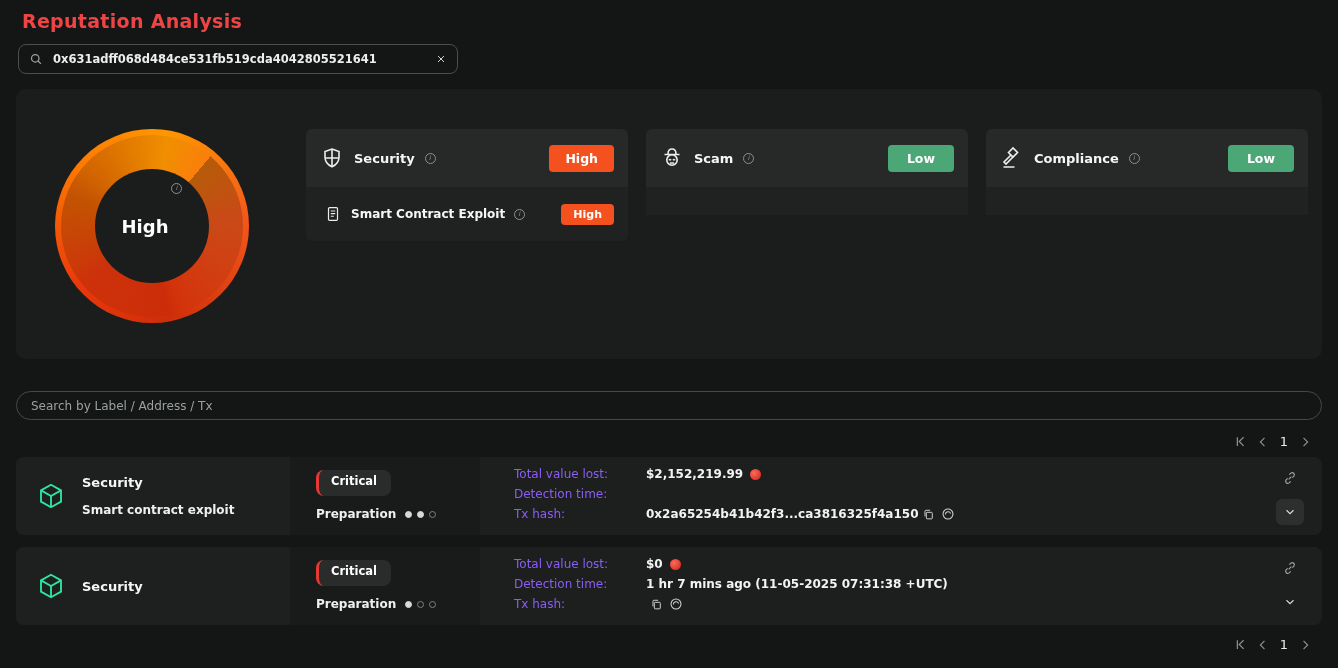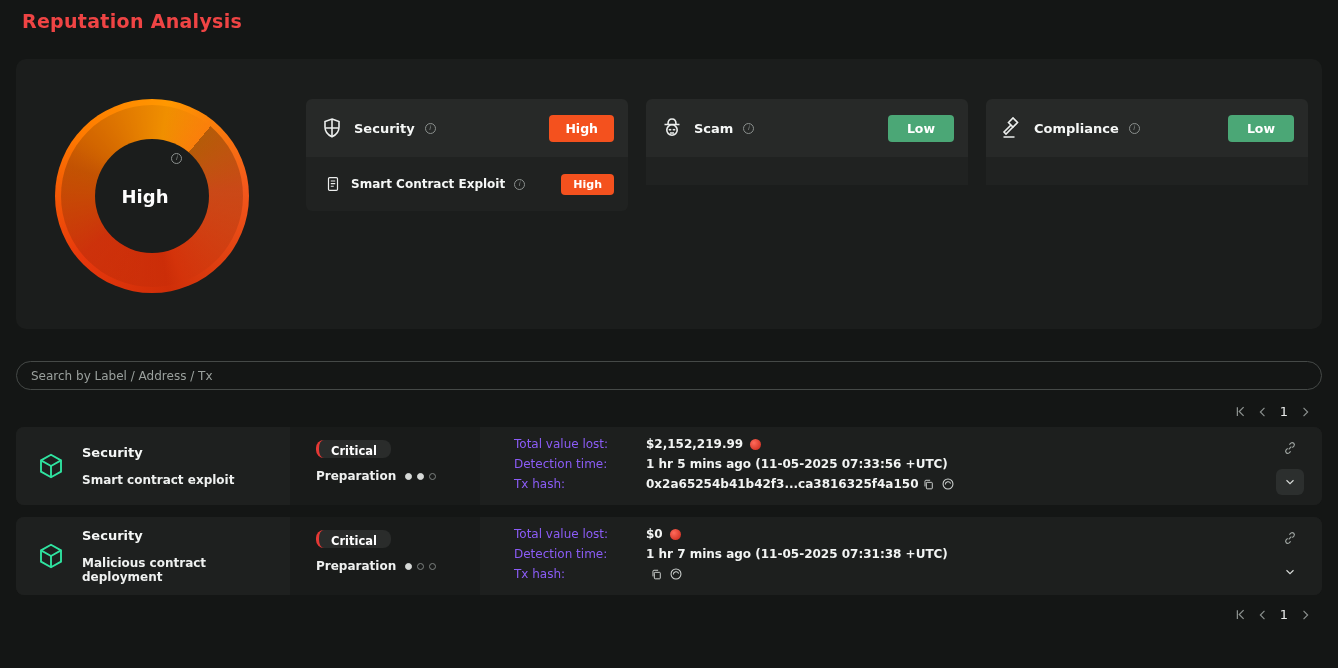--- a/index.html
+++ b/index.html
@@ -110,21 +110,21 @@
   .a-id-text { display: flex; flex-direction: column; gap: 13px; }
   .a-cat { font-size: 13px; font-weight: 600; color: #f5f7f6; }
   .a-name { font-size: 12px; font-weight: 600; color: #eef0ef; }
   .a-sev {
     width: 190px; background: #191b1a; display: flex; flex-direction: column; gap: 11px;
     padding: 13px 0 0 26px;
   }
   .sev-badge {
     align-self: flex-start;
     background: #2a2c2b; border-left: 3px solid #e53935; color: #fff;
-    font-size: 11.5px; font-weight: bold; padding: 4px 14px 0 12px; border-radius: 8px;
+    font-size: 11.5px; font-weight: bold; padding: 4px 14px 8px 12px; border-radius: 8px;
   }
   .stage-row { display: flex; align-items: center; gap: 9px; }
   .stage-label { font-size: 12px; font-weight: 600; color: #eef0ef; }
   .dots { display: flex; align-items: center; gap: 5px; }
   .dot { width: 7px; height: 7px; border-radius: 50%; border: 1px solid #7c817f; }
   .dot.filled { background: #d6d9d7; border-color: #d6d9d7; }
 
   .a-details {
     flex: 1; background: #1d1f1e; display: flex; flex-direction: column; gap: 6px; padding: 10px 0 0 34px;
   }
@@ -144,20 +144,34 @@
   .chev-btn { width: 28px; height: 26px; border-radius: 6px; background: transparent; border: none; cursor: pointer;
     display: flex; align-items: center; justify-content: center; color: #d6d9d7; }
   .chev-btn.boxed { background: #2c2f2e; }
 </style>
 </head>
 <body>
 
 <h1 class="page-title">Reputation Analysis</h1>
 
 <div class="topbar">
+  <div class="search-box">
+    <span>
+      <svg width="15" height="15" viewBox="0 0 24 24" fill="none" stroke="#9aa09d" stroke-width="2">
+          <circle cx="10" cy="10" r="6"></circle>
+          <line x1="14.5" y1="14.5" x2="19" y2="19"></line>
+        </svg>
+    </span>
+    <input type="text" value="0x631adff068d484ce531fb519cda4042805521641" style="">
+    <button class="icon-btn">
+      <svg width="12" height="12" viewBox="0 0 24 24" fill="none" stroke="#cfd3d1" stroke-width="2">
+          <path d="M6 6 L18 18 M18 6 L6 18"></path>
+        </svg>
+    </button>
+  </div>
 </div>
 
 <div class="summary-panel">
   <div class="gauge-wrap">
     <div class="gauge">
       <div class="gauge-inner">
         <span class="gauge-label">High</span>
         <span class="info-icon"></span>
       </div>
     </div>
@@ -276,21 +290,20 @@
   <div class="a-details">
     <div class="d-line">
       <span class="d-label">Total value lost:</span>
       <span class="d-value">
         <span>$2,152,219.99</span>
         <span class="red-dot"></span>
       </span>
     </div>
     <div class="d-line">
       <span class="d-label">Detection time:</span>
-      <span class="d-value">1 hr 5 mins ago (11-05-2025 07:33:56 +UTC)</span>
     </div>
     <div class="d-line">
       <span class="d-label">Tx hash:</span>
       <span class="d-value">0x2a65254b41b42f3...ca3816325f4a150</span>
       <span class="hash-icons">
         <button class="icon-btn">
           <svg width="13" height="13" viewBox="0 0 24 24" fill="none" stroke="#cfd3d1" stroke-width="1.8">
               <rect x="8" y="8" width="11" height="12" rx="1.5"></rect>
               <path d="M5.5 15.5 V6 A1.8 1.8 0 0 1 7.3 4.2 H15"></path>
             </svg>
@@ -323,21 +336,20 @@
 <div class="alert-row">
   <div class="a-id">
     <span>
       <svg width="30" height="30" viewBox="0 0 24 24" fill="none" stroke="#2fe3a0" stroke-width="1.5">
           <path d="M12 3 L20 7.5 V16.5 L12 21 L4 16.5 V7.5 Z"></path>
           <path d="M4 7.5 L12 12 L20 7.5 M12 21 V12"></path>
         </svg>
     </span>
     <div class="a-id-text">
       <span class="a-cat">Security</span>
-      <span class="a-name">Malicious contract deployment</span>
     </div>
   </div>
   <div class="a-sev">
     <span class="sev-badge">Critical</span>
     <div class="stage-row">
       <span class="stage-label">Preparation</span>
       <span class="dots">
           <span class="dot filled"></span>
           <span class="dot"></span>
           <span class="dot"></span>

